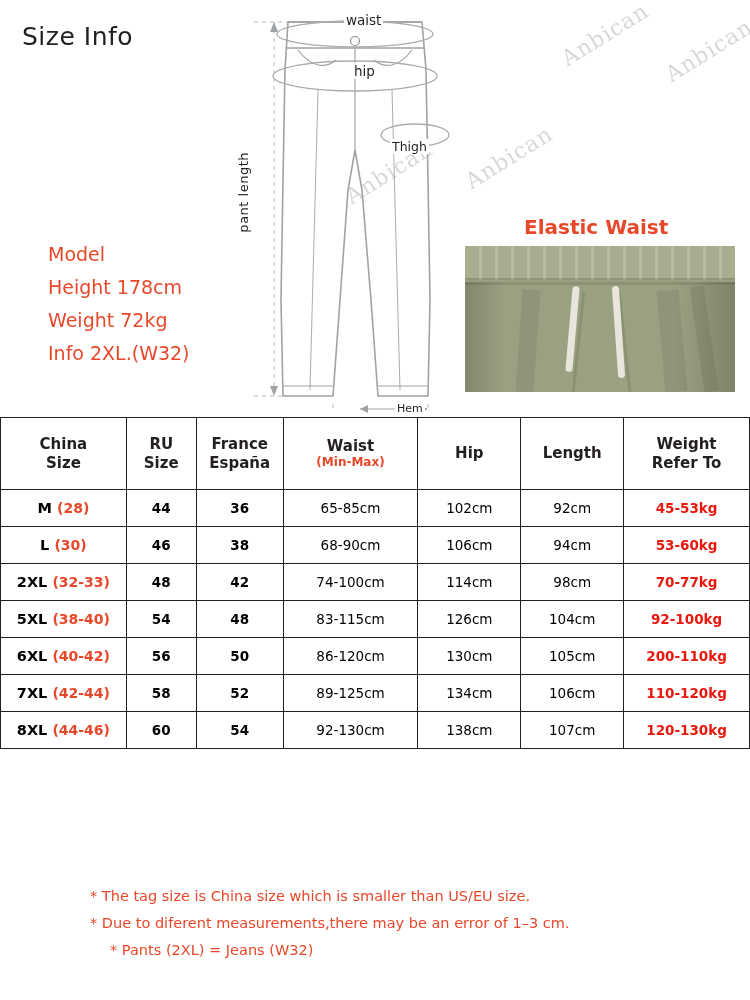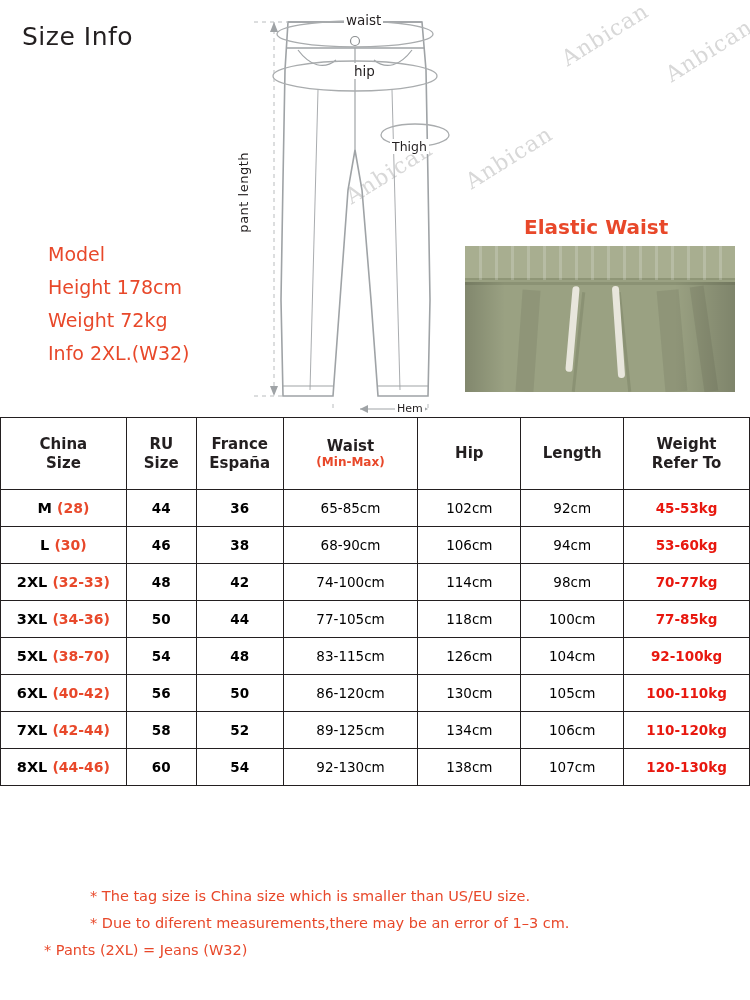--- a/index.html
+++ b/index.html
@@ -134,21 +134,21 @@
   col.w6 { width:103px; }
   col.w7 { width:126px; }
 
   
   .notes {
     position:absolute; left:0; top:888px; width:750px;
     color:#e8482a; font-size:14.5px;
   }
   .notes div { margin:0 0 11px 0; padding-left:90px; }
   .notes div.n2 { padding-left:90px; }
-  .notes div.n3 { padding-left:44px; }
+  .notes div.n3 { padding-left:110px; }
 </style>
 </head>
 <body>
 
 <div class="page">
 
   <div class="wm" style="left:340px; top:160px;">Anbican</div>
   <div class="wm" style="left:460px; top:145px;">Anbican</div>
   <div class="wm" style="left:556px; top:22px;">Anbican</div>
   <div class="wm" style="left:660px; top:38px;">Anbican</div>
@@ -318,45 +318,36 @@
       <tr>
         <td class="c1"><span>2XL</span> <span class="paren">(32-33)</span></td>
         <td class="c2">48</td>
         <td class="c3">42</td>
         <td>74-100cm</td>
         <td>114cm</td>
         <td>98cm</td>
         <td class="c7">70-77kg</td>
       </tr>
       <tr>
-        <td class="c1"><span>3XL</span> <span class="paren">(34-36)</span></td>
-        <td class="c2">50</td>
-        <td class="c3">44</td>
-        <td>77-105cm</td>
-        <td>118cm</td>
-        <td>100cm</td>
-        <td class="c7">77-85kg</td>
-      </tr>
-      <tr>
-        <td class="c1"><span>5XL</span> <span class="paren">(38-70)</span></td>
+        <td class="c1"><span>5XL</span> <span class="paren">(38-40)</span></td>
         <td class="c2">54</td>
         <td class="c3">48</td>
         <td>83-115cm</td>
         <td>126cm</td>
         <td>104cm</td>
         <td class="c7">92-100kg</td>
       </tr>
       <tr>
         <td class="c1"><span>6XL</span> <span class="paren">(40-42)</span></td>
         <td class="c2">56</td>
         <td class="c3">50</td>
         <td>86-120cm</td>
         <td>130cm</td>
         <td>105cm</td>
-        <td class="c7">100-110kg</td>
+        <td class="c7">200-110kg</td>
       </tr>
       <tr>
         <td class="c1"><span>7XL</span> <span class="paren">(42-44)</span></td>
         <td class="c2">58</td>
         <td class="c3">52</td>
         <td>89-125cm</td>
         <td>134cm</td>
         <td>106cm</td>
         <td class="c7">110-120kg</td>
       </tr>

